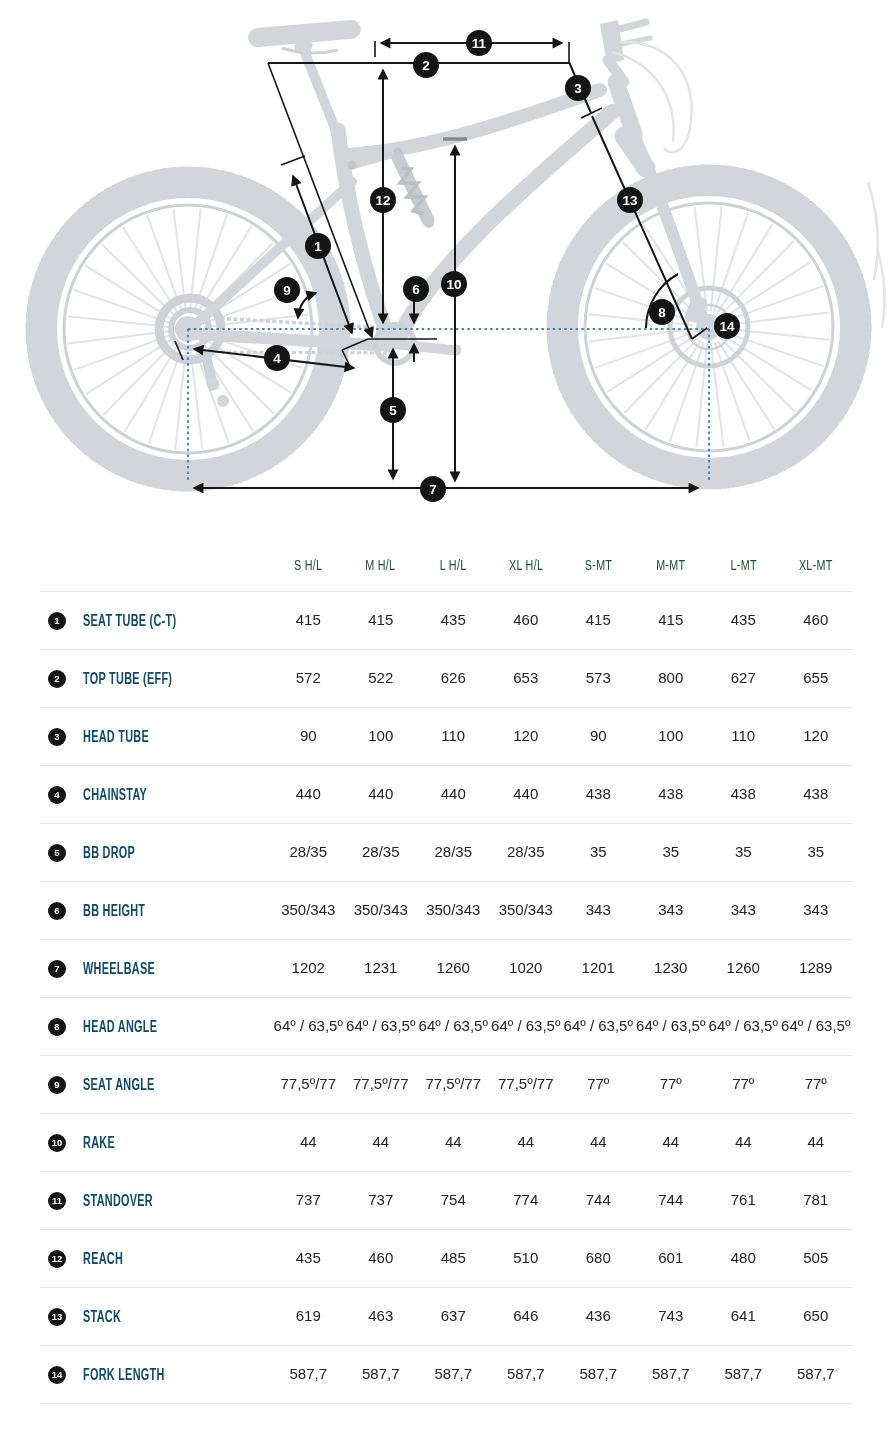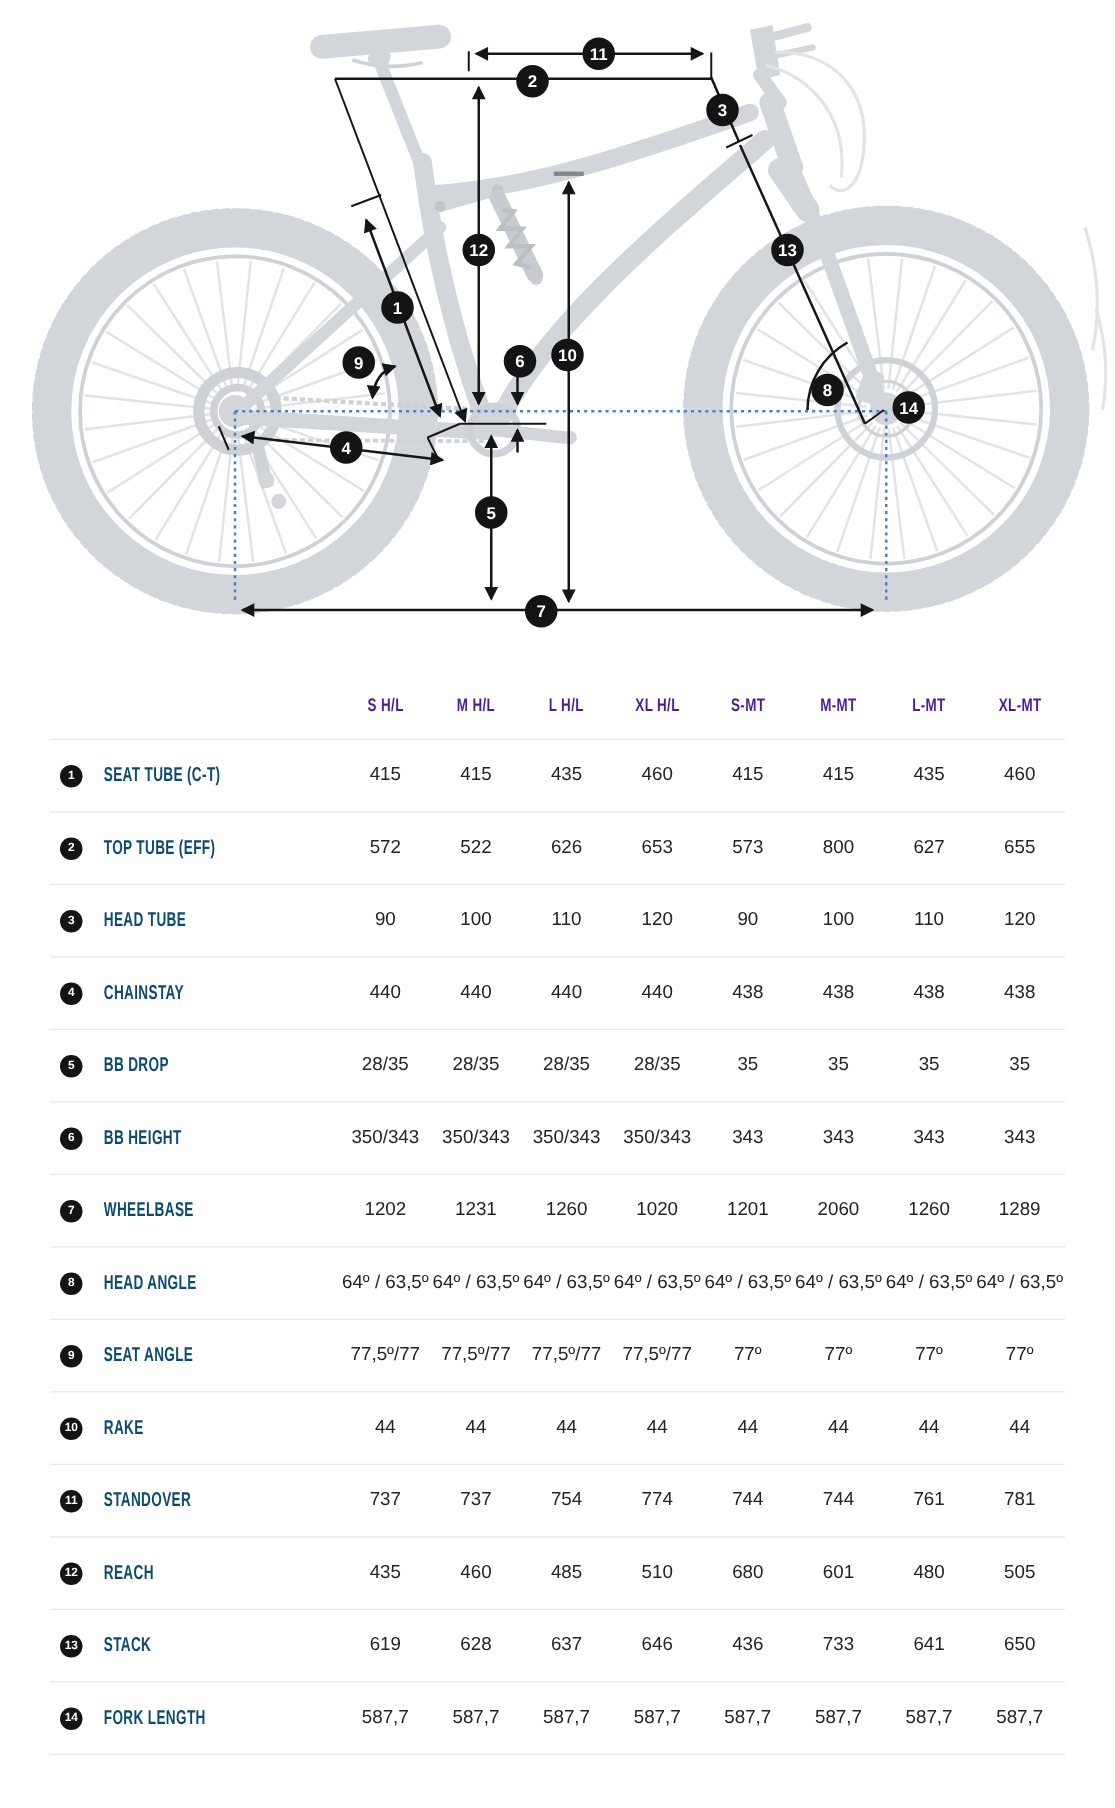--- a/index.html
+++ b/index.html
@@ -18,21 +18,21 @@
   .dot{stroke:#4a82c2;stroke-width:2;stroke-dasharray:2.5 3.2;fill:none;}
   .gtick{stroke:#85878b;stroke-width:3.5;}
   .co circle{fill:#141414;}
   .co text{fill:#ffffff;font-weight:bold;font-size:13.5px;text-anchor:middle;font-family:"Liberation Sans",sans-serif;}
 
   
   .geo-table{margin:24px 40px 0 40px;}
   .cond{display:inline-block;transform:scaleX(.68);transform-origin:0 50%;white-space:nowrap;letter-spacing:.4px;}
   .g-head{display:flex;align-items:center;min-height:52px;border-bottom:1px solid #e8e8e8;}
   .g-head .spacer{flex:0 0 232px;}
-  .g-head .cell{flex:1;text-align:center;color:#4c1d95;font-weight:bold;font-size:14.5px;}
+  .g-head .cell{flex:1;text-align:center;color:#14532d;font-weight:normal;font-size:14.5px;}
   .g-head .cell .cond{transform:scaleX(.74);transform-origin:50% 50%;}
   .g-row{display:flex;align-items:center;border-bottom:1px solid #e8e8e8;min-height:58px;padding:5px 0;box-sizing:border-box;}
   .g-label-cell{flex:0 0 232px;display:flex;align-items:center;gap:17px;padding-left:8px;box-sizing:border-box;}
   .g-num{width:18px;height:18px;border-radius:50%;background:#141414;color:#fff;font-size:9.5px;font-weight:bold;display:flex;align-items:center;justify-content:center;flex:0 0 18px;}
   .g-label{font-weight:bold;font-size:16px;color:#0c4a6e;}
   .g-val{flex:1;text-align:center;font-size:15px;color:#222427;line-height:1.5;}
 </style>
 </head>
 <body>
 
@@ -391,21 +391,21 @@
         <div class="g-row">
           <div class="g-label-cell">
             <span class="g-num">7</span>
             <span class="g-label"><span class="cond">WHEELBASE</span></span>
           </div>
           <div class="g-val">1202</div>
           <div class="g-val">1231</div>
           <div class="g-val">1260</div>
           <div class="g-val">1020</div>
           <div class="g-val">1201</div>
-          <div class="g-val">2060</div>
+          <div class="g-val">1230</div>
           <div class="g-val">1260</div>
           <div class="g-val">1289</div>
         </div>
         <div class="g-row">
           <div class="g-label-cell">
             <span class="g-num">8</span>
             <span class="g-label"><span class="cond">HEAD ANGLE</span></span>
           </div>
           <div class="g-val">64º / 63,5º</div>
           <div class="g-val">64º / 63,5º</div>
@@ -471,25 +471,25 @@
           <div class="g-val">601</div>
           <div class="g-val">480</div>
           <div class="g-val">505</div>
         </div>
         <div class="g-row">
           <div class="g-label-cell">
             <span class="g-num">13</span>
             <span class="g-label"><span class="cond">STACK</span></span>
           </div>
           <div class="g-val">619</div>
-          <div class="g-val">628</div>
+          <div class="g-val">463</div>
           <div class="g-val">637</div>
           <div class="g-val">646</div>
           <div class="g-val">436</div>
-          <div class="g-val">733</div>
+          <div class="g-val">743</div>
           <div class="g-val">641</div>
           <div class="g-val">650</div>
         </div>
         <div class="g-row">
           <div class="g-label-cell">
             <span class="g-num">14</span>
             <span class="g-label"><span class="cond">FORK LENGTH</span></span>
           </div>
           <div class="g-val">587,7</div>
           <div class="g-val">587,7</div>

